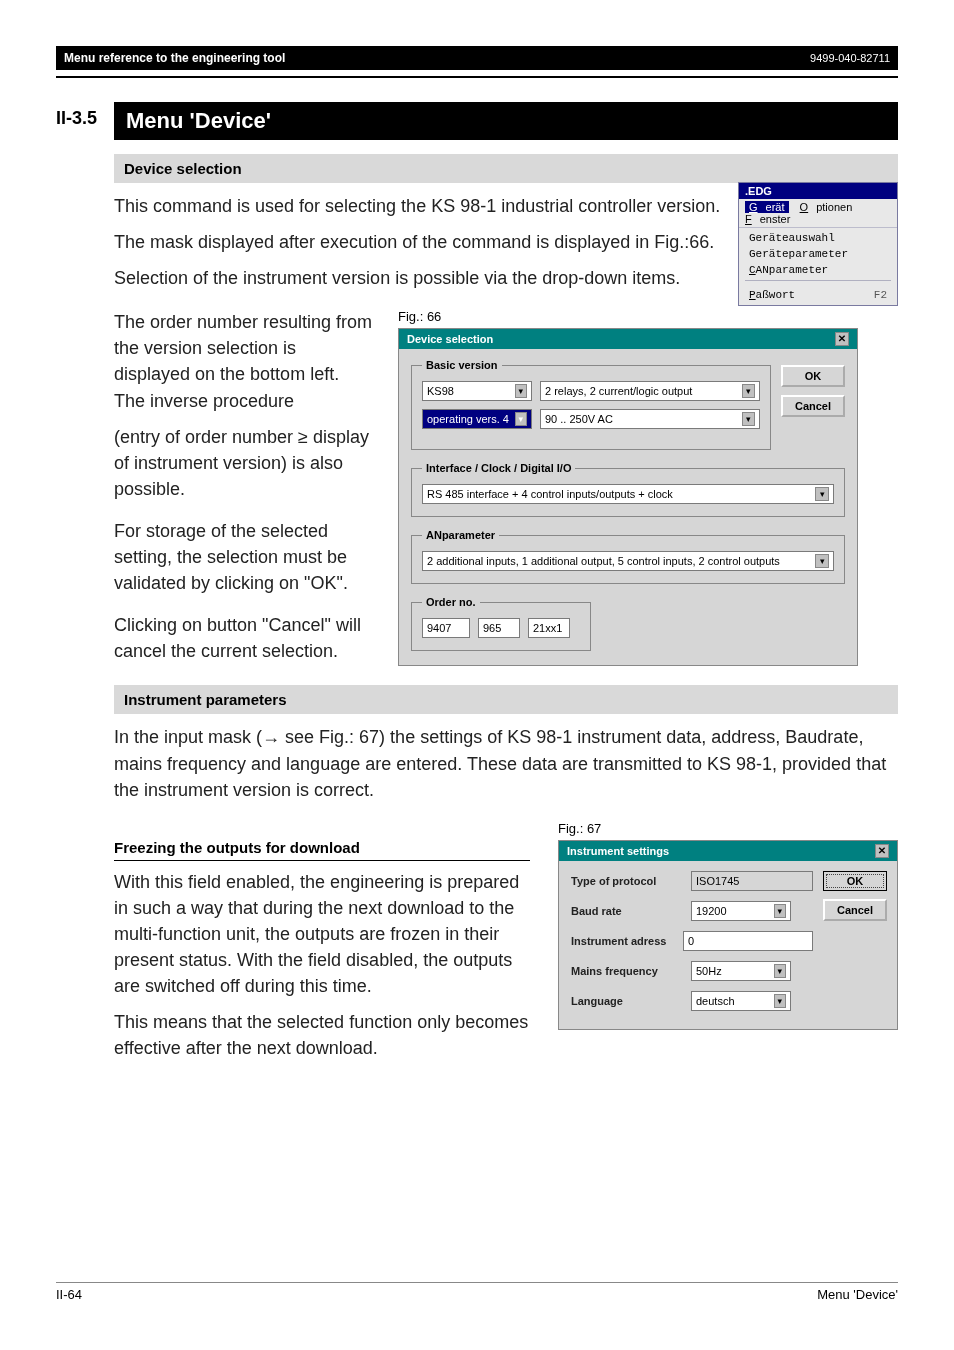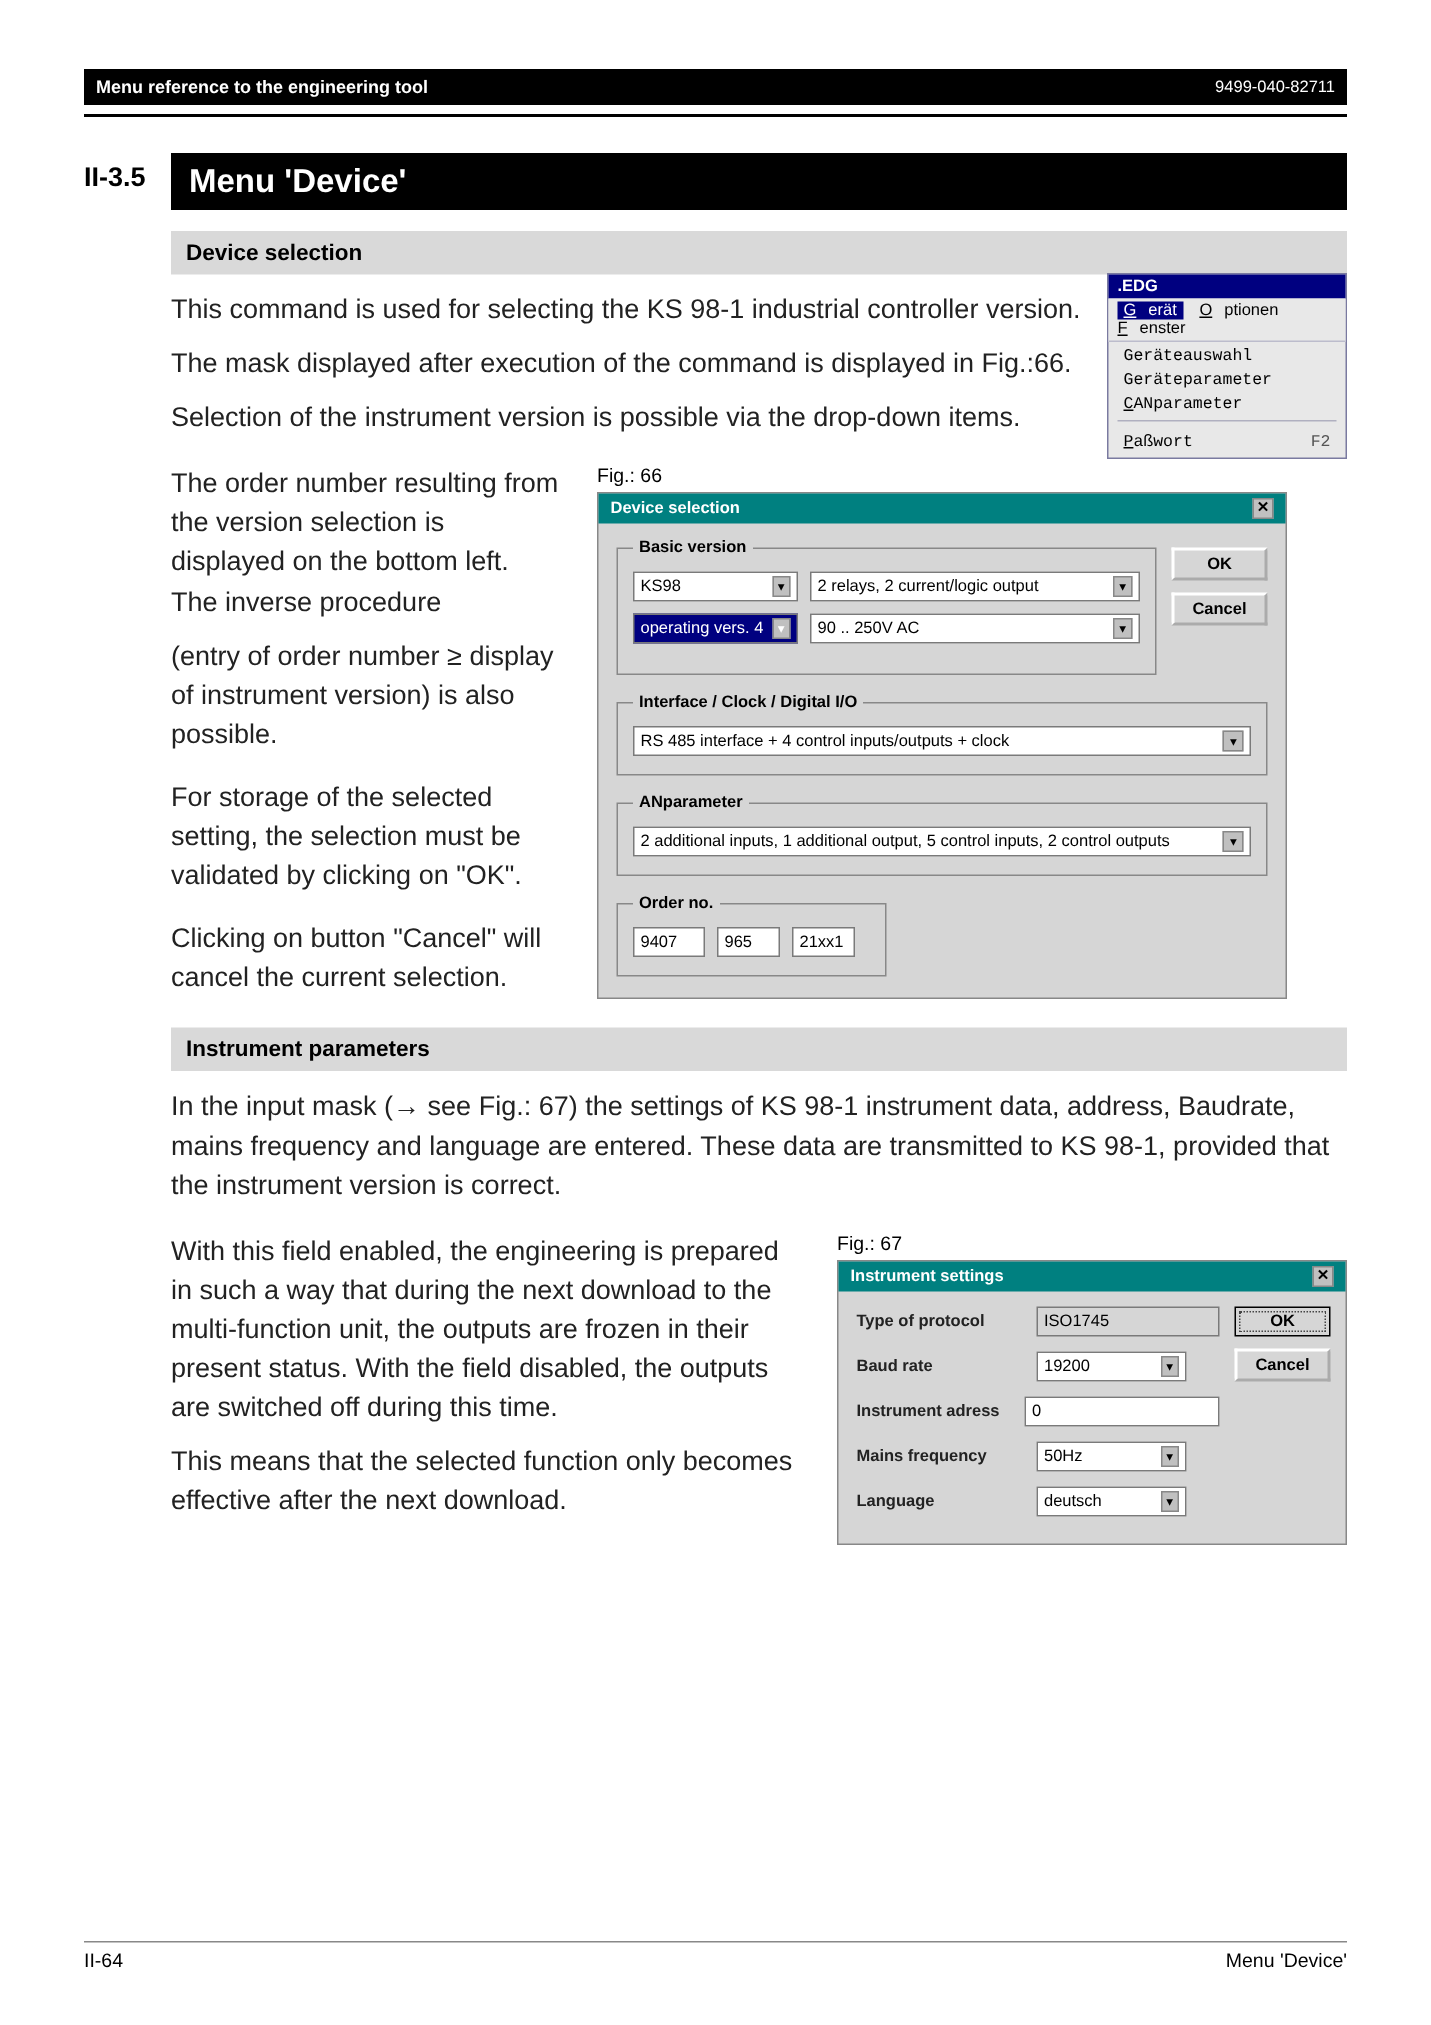--- a/index.html
+++ b/index.html
@@ -47,21 +47,21 @@
   .txtbox input { border:none; outline:none; width:100%; font-size:11px; background:transparent; font-family: inherit; }
   .btncol { position:absolute; right: 12px; top: 16px; width: 64px; display:flex; flex-direction:column; gap:8px; }
   .winbtn { background:#d6d6d6; border:2px outset #fff; text-align:center; padding:3px 0; font-weight:bold; font-size:11px; }
   .winbtn.default { border: 1px solid #000; outline: 1px dotted #444; outline-offset: -4px; }
   .dlg2 { width: 340px; }
   .dlg2 .row { display:flex; align-items:center; margin-bottom:10px; }
   .dlg2 .lbl { width: 120px; font-weight:bold; font-size:11px; color:#222; }
   .dlg2 .ctrl { flex:1; }
   .dlg2 .btncol2 { position:absolute; right:10px; top:10px; width:64px; display:flex; flex-direction:column; gap:8px; }
   .readonly { background:#d6d6d6; }
-  .footer { position:absolute; bottom: 36px; left: 56px; right: 56px; display:flex; justify-content:space-between; font-size:13px; border-top: 1px solid #888; padding-top: 4px; }
+  .footer { position:absolute; bottom: 48px; left: 56px; right: 56px; display:flex; justify-content:space-between; font-size:13px; border-top: 1px solid #888; padding-top: 4px; }
   .under { text-decoration: underline; }
 </style>
 </head>
 <body>
 
 <div class="page">
   <div class="headerbar">
     <span class="left">Menu reference to the engineering tool</span>
     <span class="right">9499-040-82711</span>
   </div>
@@ -156,20 +156,21 @@
           </div>
         </div>
       </div>
     </div>
 
     <div class="subhead-bar" style="margin-top:11px;">Instrument parameters</div>
     <p>In the input mask (→ see Fig.: 67) the settings of KS 98-1 instrument data, address, Baudrate, mains frequency and language are entered. These data are transmitted to KS 98-1, provided that the instrument version is correct.</p>
 
     <div class="two-col" style="margin-top:18px; gap:28px;">
       <div style="flex:1;">
+        <div class="subhead-plain">Freezing the outputs for download</div>
         <p>With this field enabled, the engineering is prepared in such a way that during the next download to the multi-function unit, the outputs are frozen in their present status. With the field disabled, the outputs are switched off during this time.</p>
         <p>This means that the selected function only becomes effective after the next download.</p>
       </div>
 
       <div style="width:340px; flex-shrink:0;">
         <div class="figcap">Fig.: 67</div>
         <div class="dlg dlg2">
           <div class="dlg-title">
             <span>Instrument settings</span>
             <span class="dlg-close">✕</span>

